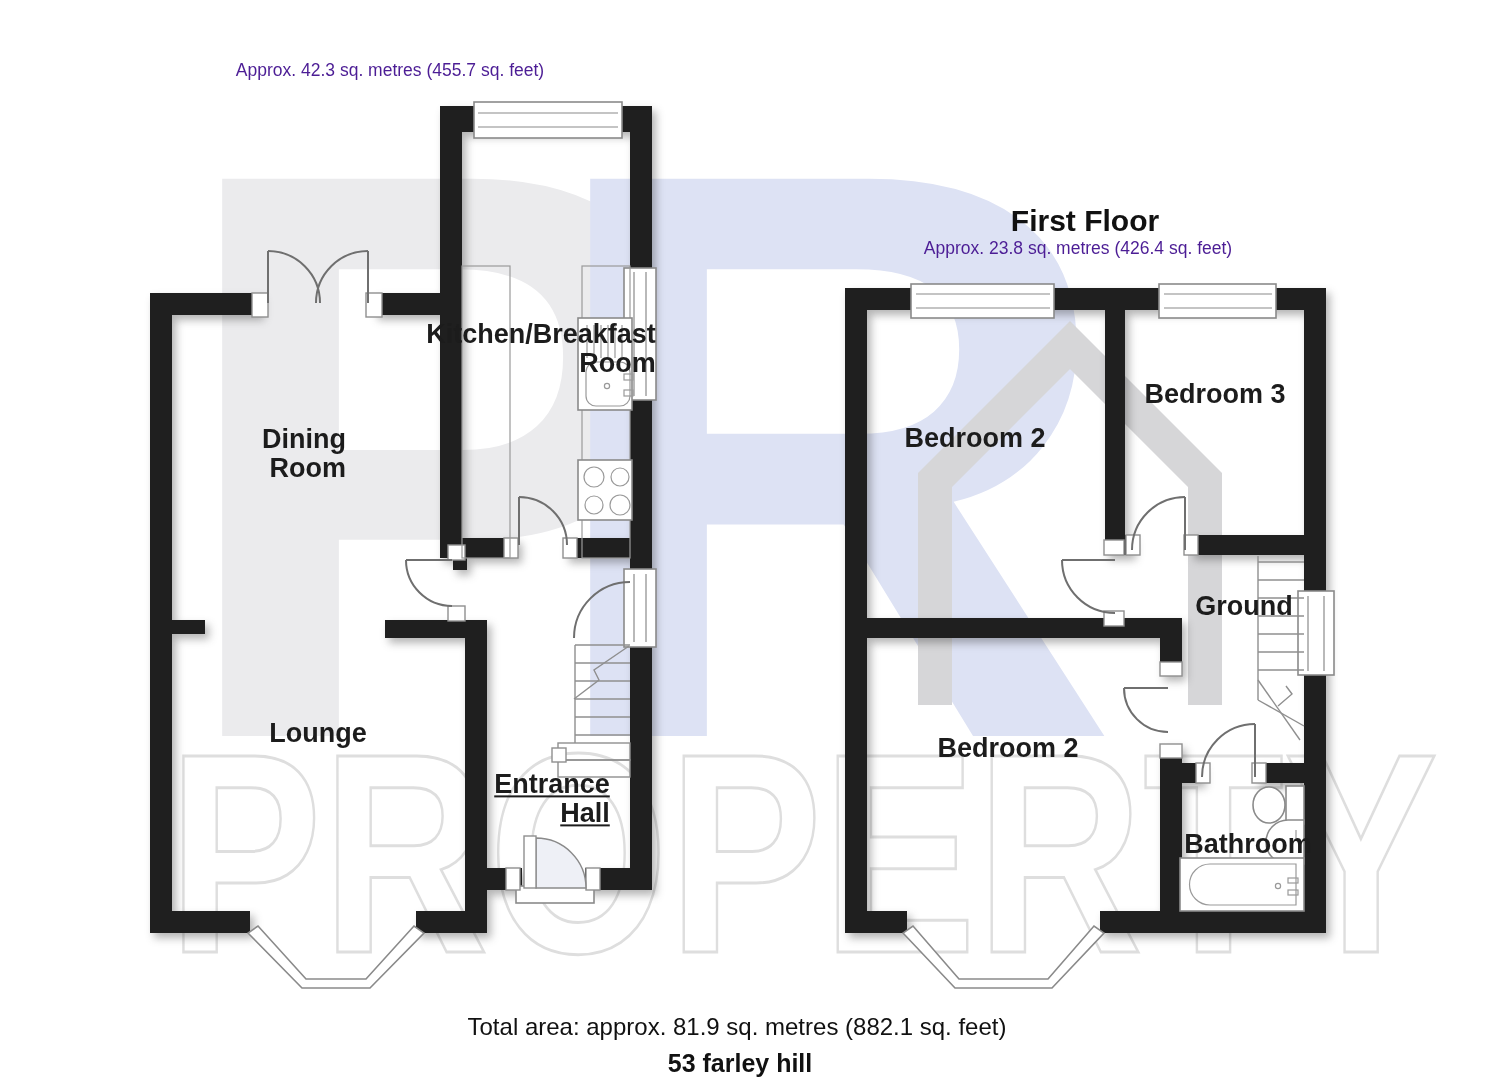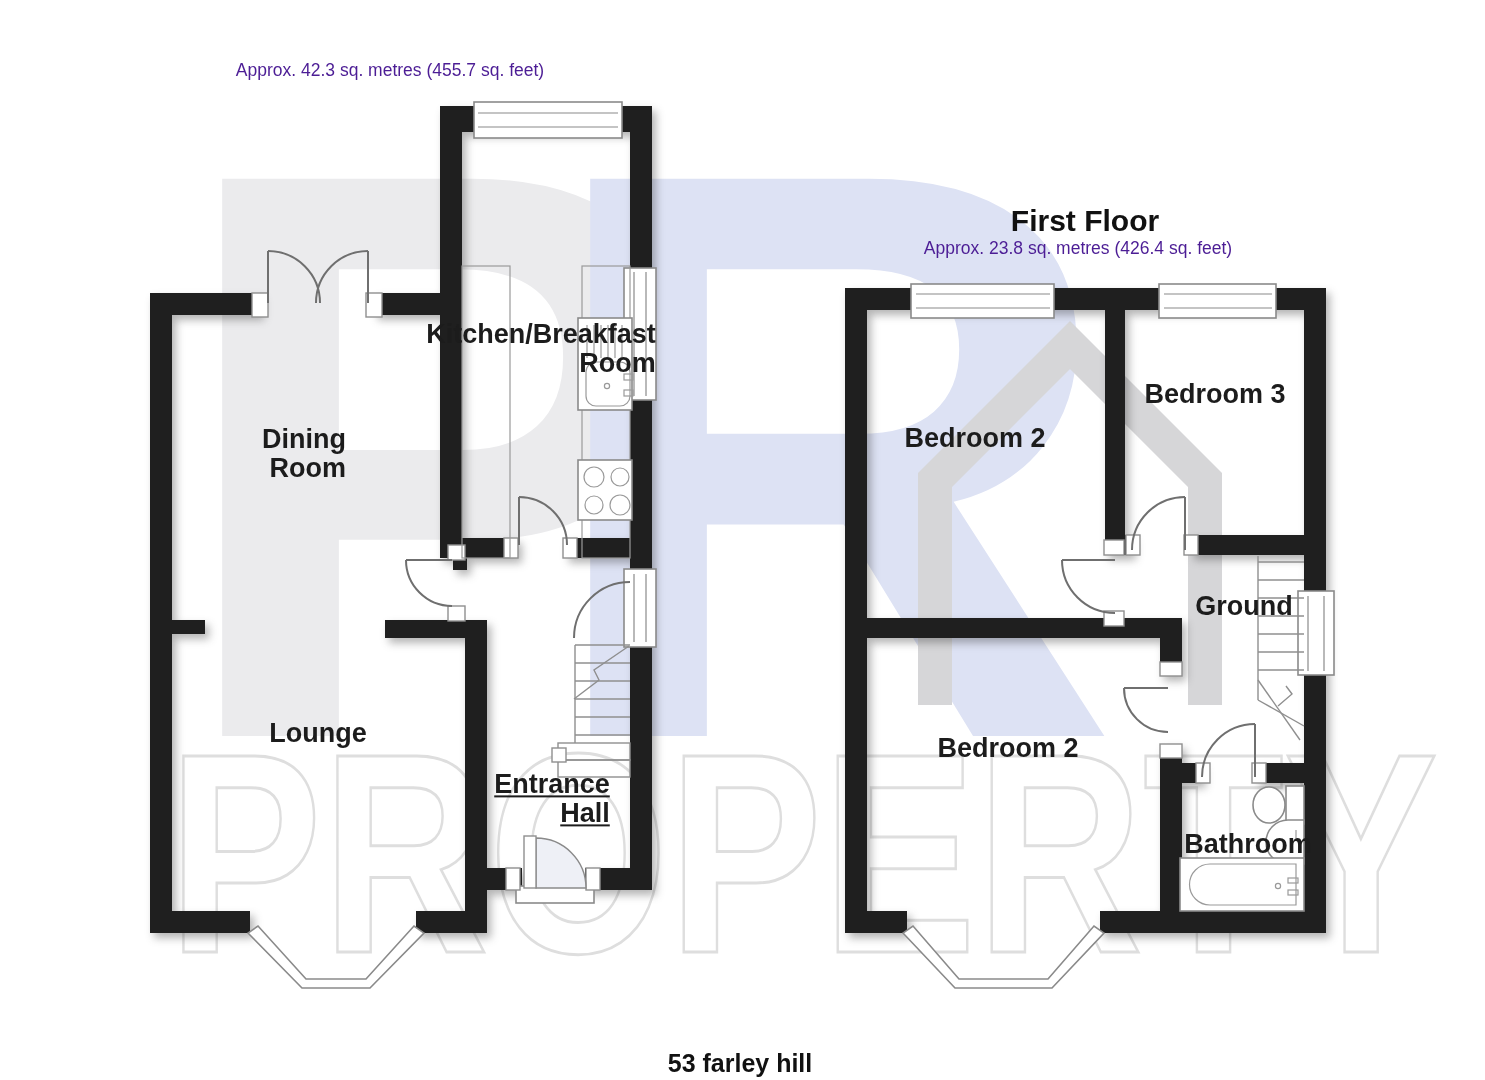--- a/index.html
+++ b/index.html
@@ -256,14 +256,15 @@
   <div class="lbl" style="left:318px;top:733px;">Lounge</div>
   <div class="lbl" style="left:552px;top:799px;text-decoration:underline;">Entrance
 Hall</div>
 
   <div class="lbl" style="left:975px;top:403px;margin-top:35px;">Bedroom 2</div>
   <div class="lbl" style="left:1215px;top:394px;">Bedroom 3</div>
   <div class="lbl" style="left:1244px;top:606px;">Ground</div>
   <div class="lbl" style="left:1008px;top:748px;">Bedroom 2</div>
   <div class="lbl" style="left:1248px;top:844px;">Bathroom</div>
 
+  <div class="footer-line" style="left:737px;top:1027px;">Total area: approx. 81.9 sq. metres (882.1 sq. feet)</div>
   <div class="footer-addr" style="left:740px;top:1063px;">53 farley hill</div>
 </div>
 
 </body></html>

